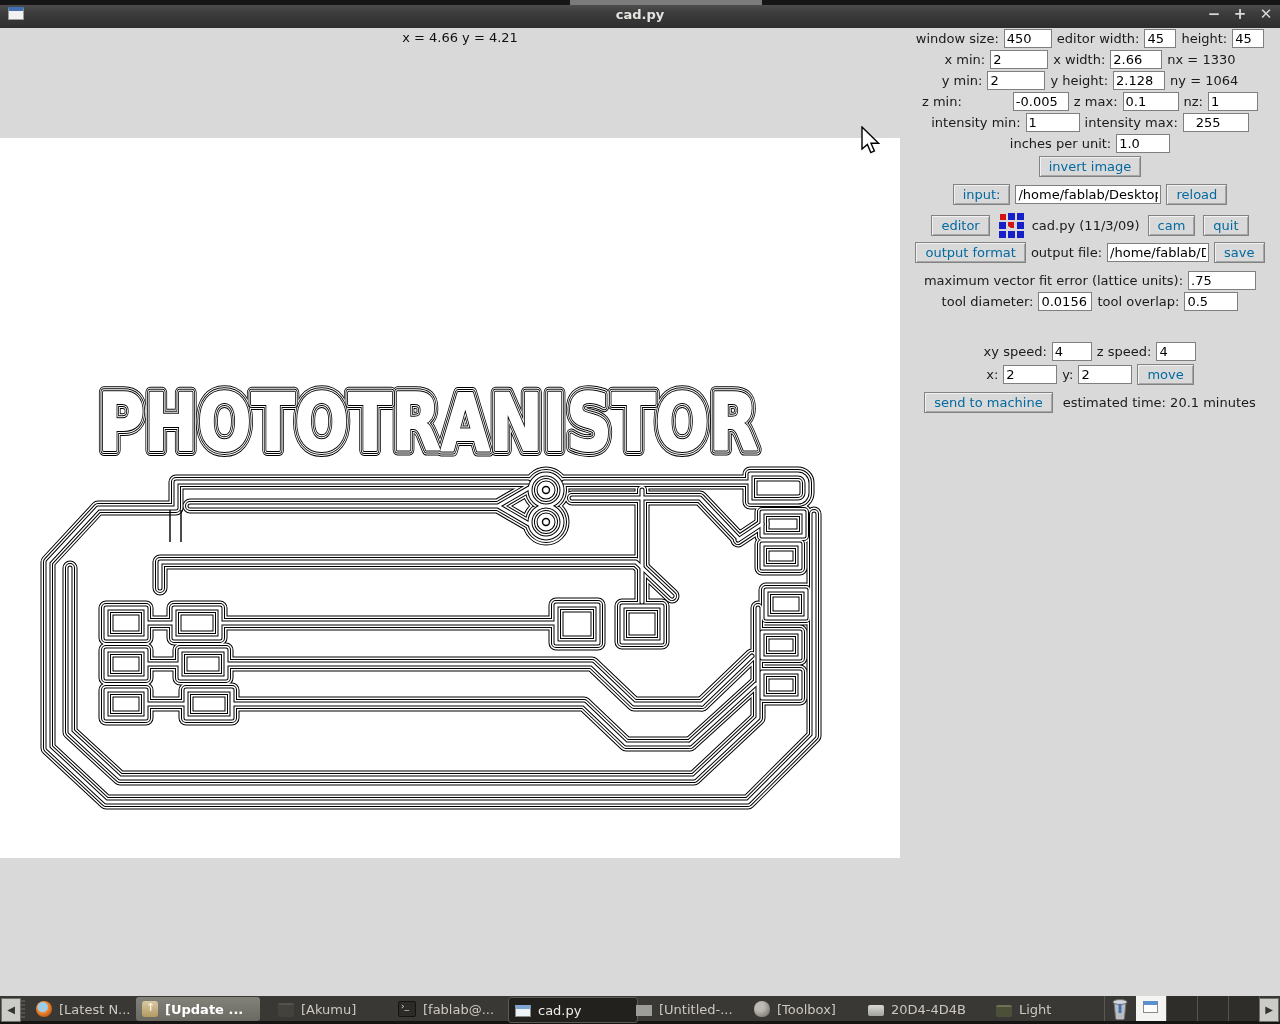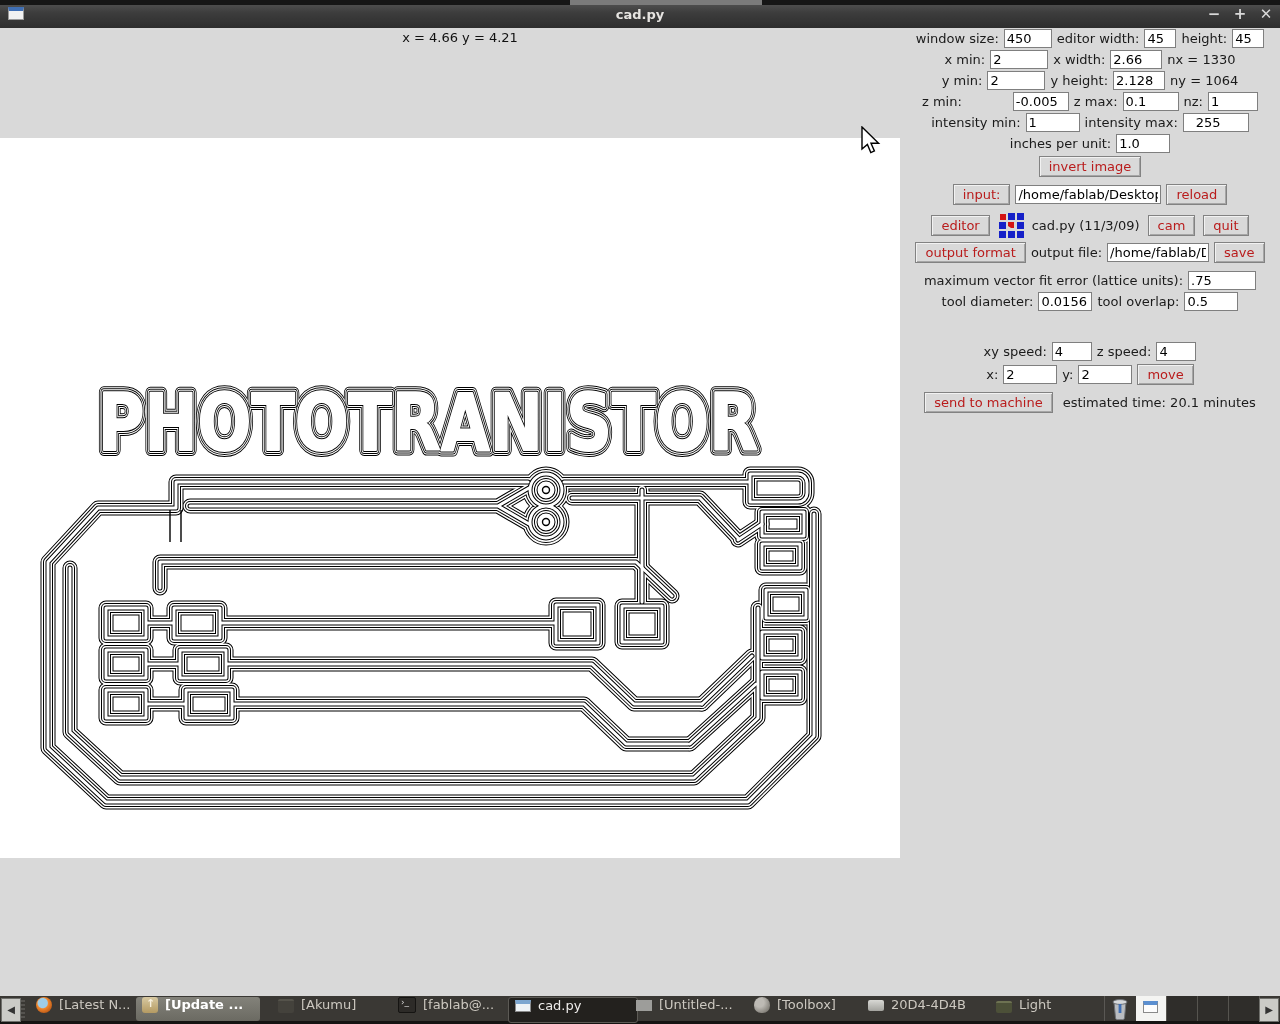--- a/index.html
+++ b/index.html
@@ -40,30 +40,30 @@
   .thin{fill:none;stroke:#000;stroke-width:1.4px;}
 
   .cursor{position:absolute;left:860px;top:126px;width:22px;height:30px;}
 
   
   .row{position:absolute;left:900px;width:380px;display:flex;align-items:center;justify-content:center;gap:5px;}
   .lb{white-space:nowrap;}
   .en{height:17px;border:1px solid #7f7f7f;background:#fff;font-family:"DejaVu Sans",sans-serif;
       font-size:13px;padding:0 2px;box-sizing:content-box;color:#000;}
   .btn{background:#d9d9d9;border:1px solid #828282;box-shadow:inset 1px 1px 0 #f2f2f2,inset -1px -1px 0 #a6a6a6;
-       font-family:"DejaVu Sans",sans-serif;font-size:13px;padding:2px 9px;white-space:nowrap;color:#b91c1c;}
+       font-family:"DejaVu Sans",sans-serif;font-size:13px;padding:2px 9px;white-space:nowrap;color:#0369a1;}
   .logo{width:26px;height:26px;display:inline-block;}
 
   
   .taskbar{position:absolute;left:0;top:996px;width:1280px;height:28px;background:#3a3834;border-bottom:3px solid #151412;box-sizing:border-box;}
   .nav-btn{position:absolute;top:2px;width:18px;height:22px;background:#cbcbc7;border:1px solid #6f6f6b;
            color:#333;font-size:10px;text-align:center;line-height:22px;}
   .grip{position:absolute;left:21px;top:4px;width:4px;height:18px;
         background:repeating-linear-gradient(#55534f 0 2px,#3a3834 2px 4px);}
-  .titem{position:absolute;top:1px;height:24px;display:flex;gap:7px;padding:0 6px;
+  .titem{position:absolute;top:1px;height:24px;display:flex;align-items:center;gap:7px;padding:0 6px;
          color:#ccc8c0;white-space:nowrap;overflow:hidden;border-radius:3px;}
   .titem.hl{background:linear-gradient(#83827a,#6b6a62);color:#fff;font-weight:bold;}
   .titem.active{background:#23211e;border:1px solid #5c5a55;color:#eeeceb;}
   .ticon{width:16px;height:16px;flex:0 0 auto;position:relative;display:inline-block;}
   .ic-firefox{border-radius:50%;background:radial-gradient(circle at 42% 38%,#9ecde8 0 34%,#f0862c 42%,#a8480e 90%);}
   .ic-update{border-radius:3px;background:linear-gradient(#d8c9a2,#b49a62);}
   .ic-update:after{content:"↑";position:absolute;left:4px;top:0px;color:#f6efdd;font-size:11px;font-weight:bold;}
   .ic-archive{height:12px;margin-top:2px;background:#44423c;border-top:2px solid #55534b;border-radius:2px;}
   .ic-term{height:14px;background:#2d2b28;border:1px solid #151412;border-radius:2px;}
   .ic-term:after{content:"›_";position:absolute;left:2px;top:-1px;color:#d8d8d8;font-size:9px;}

